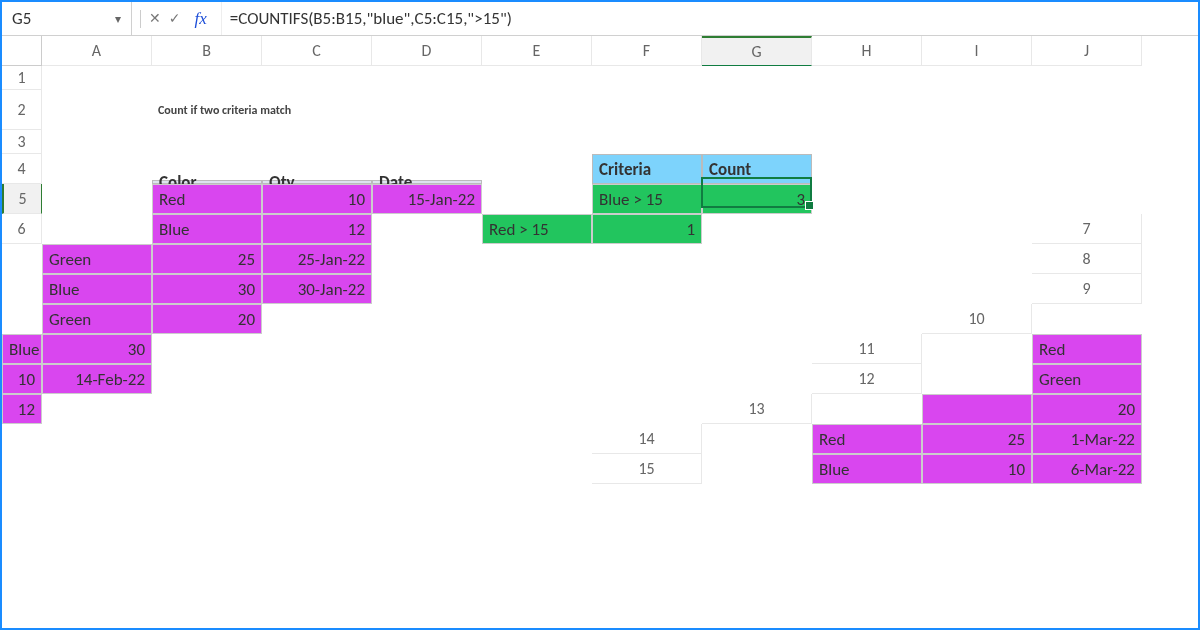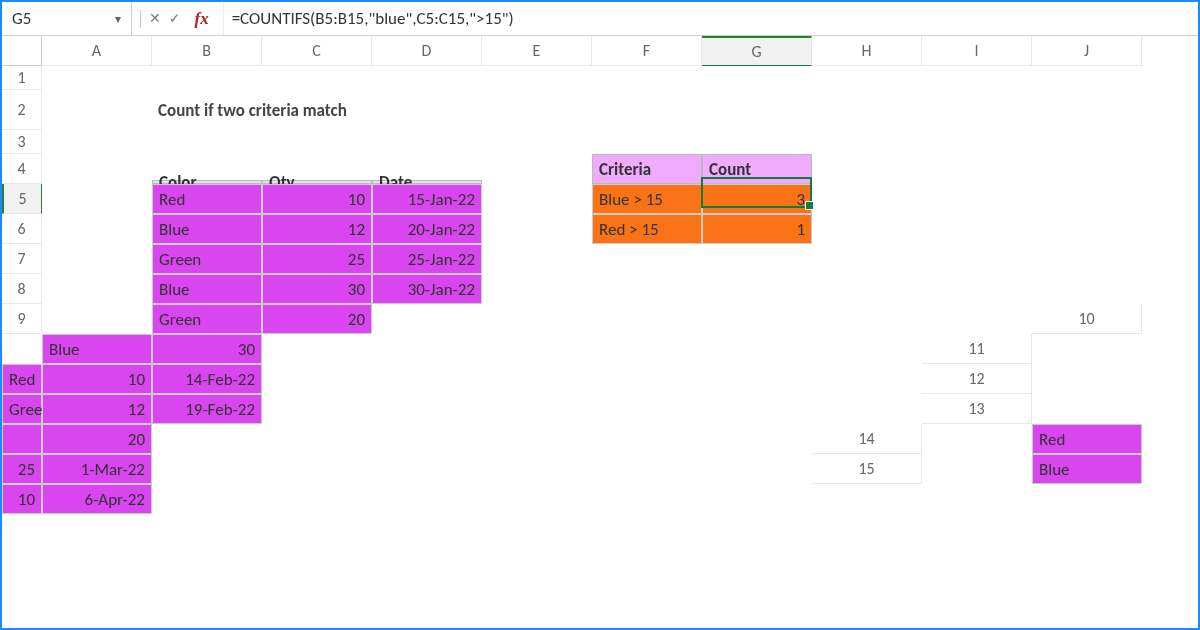--- a/index.html
+++ b/index.html
@@ -48,22 +48,21 @@
     width: 1px;
     height: 18px;
     background: #ccc;
   }
   .fx-tools .x-icon { font-size: 14px; }
   .fx-tools .check-icon { font-size: 14px; }
   .fx-label {
     font-style: italic;
     font-family: "Times New Roman", serif;
     padding: 0 6px;
-    color: #b91c1c;
-    font-weight: bold;
+    color: #1d4ed8;
   }
   .formula-input {
     flex: 1;
     padding: 0 8px;
     color: #333;
   }
 
   .grid {
     position: relative;
     display: grid;
@@ -91,46 +90,46 @@
     border-right: 1px solid #2e7d32;
   }
   .col-head.sel {
     background: #f1f1f1;
     border-top: 2px solid #2e7d32;
     border-bottom: 1px solid #107c41;
   }
   .cell { background: #fff; }
   .title {
     font-weight: bold;
-    font-size: 17px;
+    font-size: 12px;
     color: #444;
   }
   
   .th1 {
     background: #dde4ef;
     font-weight: bold;
     border: 1px solid #bbb;
     color: #333;
     margin-top: 26px;
   }
   .td1 {
     border: 1px solid #ccc;
     background: #d946ef;
   }
   .td-right { justify-content: flex-end; }
   
   .th2 {
-    background: #f0abfc;
+    background: #7dd3fc;
     font-weight: bold;
     border: 1px solid #bbb;
     color: #333;
   }
   .td2 {
     border: 1px solid #ccc;
-    background: #f97316;
+    background: #22c55e;
   }
   
   .sel-cell {
     position: absolute;
     border: 2px solid #107c41;
     pointer-events: none;
     left: calc(40px + 6*110px - 1px);
     top: calc(30px + 4*30px - 1px);
     width: 111px;
     height: 31px;
@@ -236,21 +235,20 @@
   <div class="td2">Blue &gt; 15</div>
   <div class="td2 td-right">3</div>
   <div class="cell"></div>
   <div class="cell"></div>
   <div class="cell"></div>
 
   <div class="row-head">6</div>
   <div class="cell"></div>
   <div class="td1">Blue</div>
   <div class="td1 td-right">12</div>
-  <div class="td1 td-right">20-Jan-22</div>
   <div class="cell"></div>
   <div class="td2">Red &gt; 15</div>
   <div class="td2 td-right">1</div>
   <div class="cell"></div>
   <div class="cell"></div>
   <div class="cell"></div>
 
   <div class="row-head">7</div>
   <div class="cell"></div>
   <div class="td1">Green</div>
@@ -306,21 +304,20 @@
   <div class="cell"></div>
   <div class="cell"></div>
   <div class="cell"></div>
   <div class="cell"></div>
   <div class="cell"></div>
 
   <div class="row-head">12</div>
   <div class="cell"></div>
   <div class="td1">Green</div>
   <div class="td1 td-right">12</div>
-  <div class="td1 td-right">19-Feb-22</div>
   <div class="cell"></div>
   <div class="cell"></div>
   <div class="cell"></div>
   <div class="cell"></div>
   <div class="cell"></div>
   <div class="cell"></div>
 
   <div class="row-head">13</div>
   <div class="cell"></div>
   <div class="td1"></div>
@@ -341,21 +338,21 @@
   <div class="cell"></div>
   <div class="cell"></div>
   <div class="cell"></div>
   <div class="cell"></div>
   <div class="cell"></div>
 
   <div class="row-head">15</div>
   <div class="cell"></div>
   <div class="td1">Blue</div>
   <div class="td1 td-right">10</div>
-  <div class="td1 td-right">6-Apr-22</div>
+  <div class="td1 td-right">6-Mar-22</div>
   <div class="cell"></div>
   <div class="cell"></div>
   <div class="cell"></div>
   <div class="cell"></div>
   <div class="cell"></div>
   <div class="cell"></div>
 
   <div class="sel-cell" style="left:699px; top:141px;"></div>
 </div>
 

